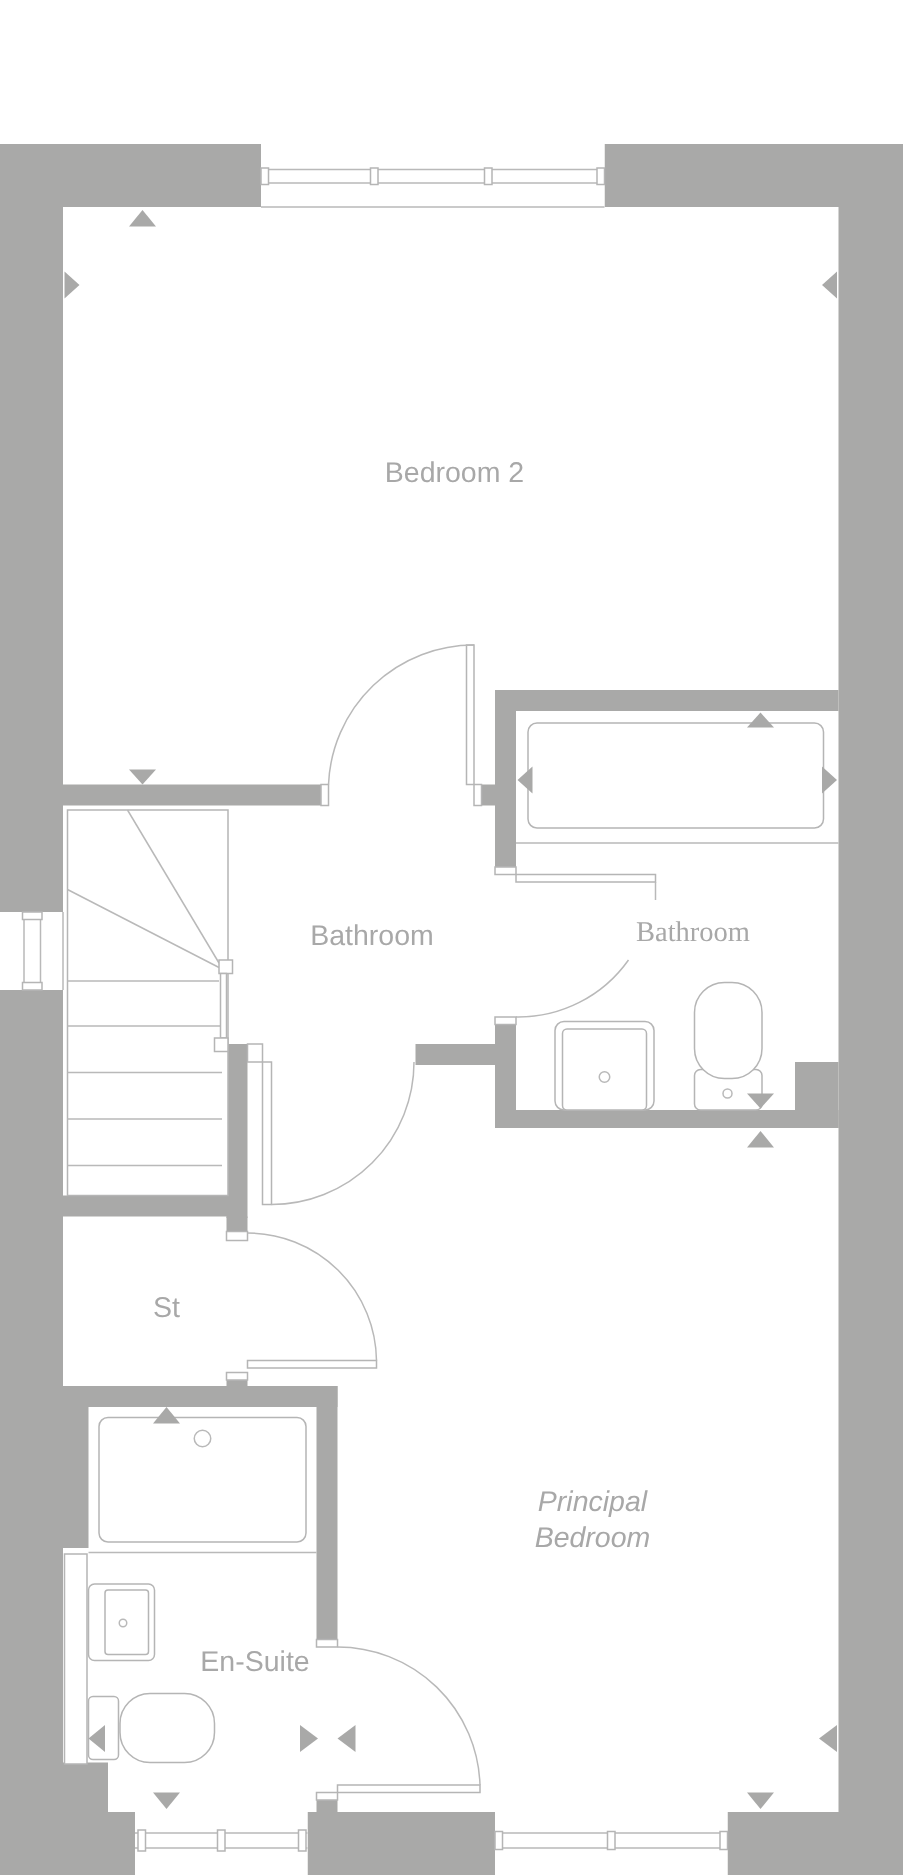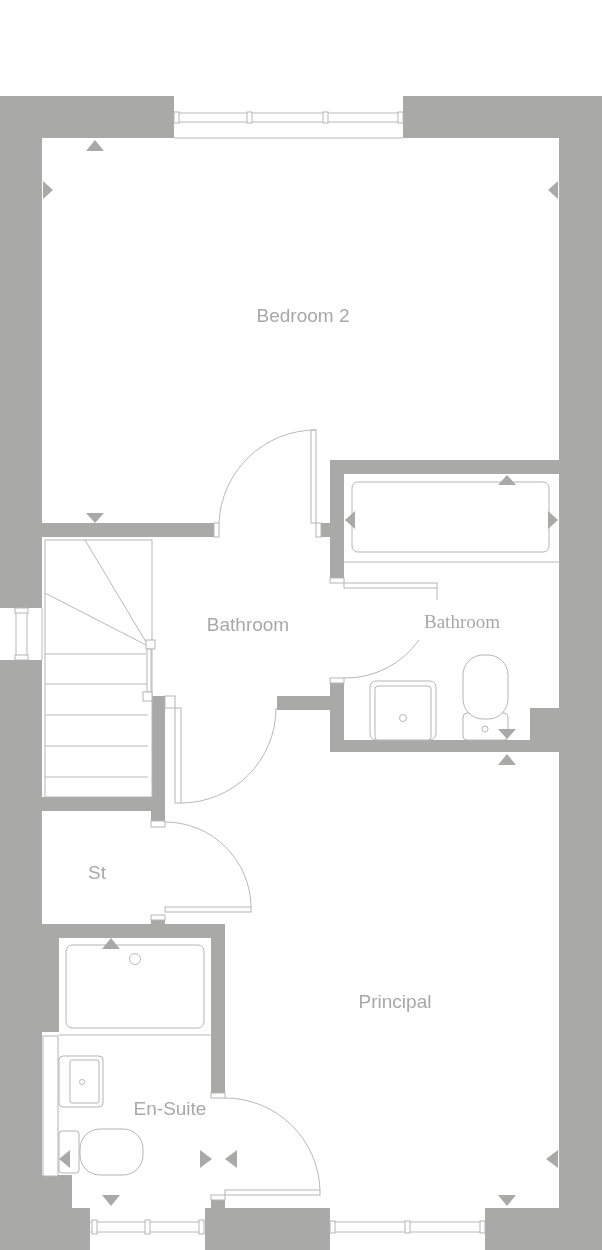--- a/index.html
+++ b/index.html
@@ -185,17 +185,18 @@
     <polygon class="arrow" points="237,1150 225,1159 237,1168"></polygon>
     <polygon class="arrow" points="102,1195 120,1195 111,1206"></polygon>
     <polygon class="arrow" points="558,1150 546,1159 558,1168"></polygon>
     <polygon class="arrow" points="498,1195 516,1195 507,1206"></polygon>
   </g>
 </svg>
 
 <div class="label" style="left:238px;top:304px;width:130px;">Bedroom 2</div>
 <div class="label" style="left:198px;top:613px;width:100px;">Bathroom</div>
 <div class="label" style="left:402px;top:610px;width:120px;font-family:Liberation Serif, serif;">Bathroom</div>
-<div class="label" style="left:72px;top:861px;width:50px;">St</div>
-<div class="label" style="left:330px;top:990px;width:130px;">
+<div class="label" style="left:86px;top:861px;width:50px;">St</div>
+<div class="label" style="left:330px;top:990px;width:130px;font-style:italic;">
   <div>Principal</div>
+  <div>Bedroom</div>
 </div>
 <div class="label" style="left:120px;top:1097px;width:100px;">En-Suite</div>
 
 </body></html>

